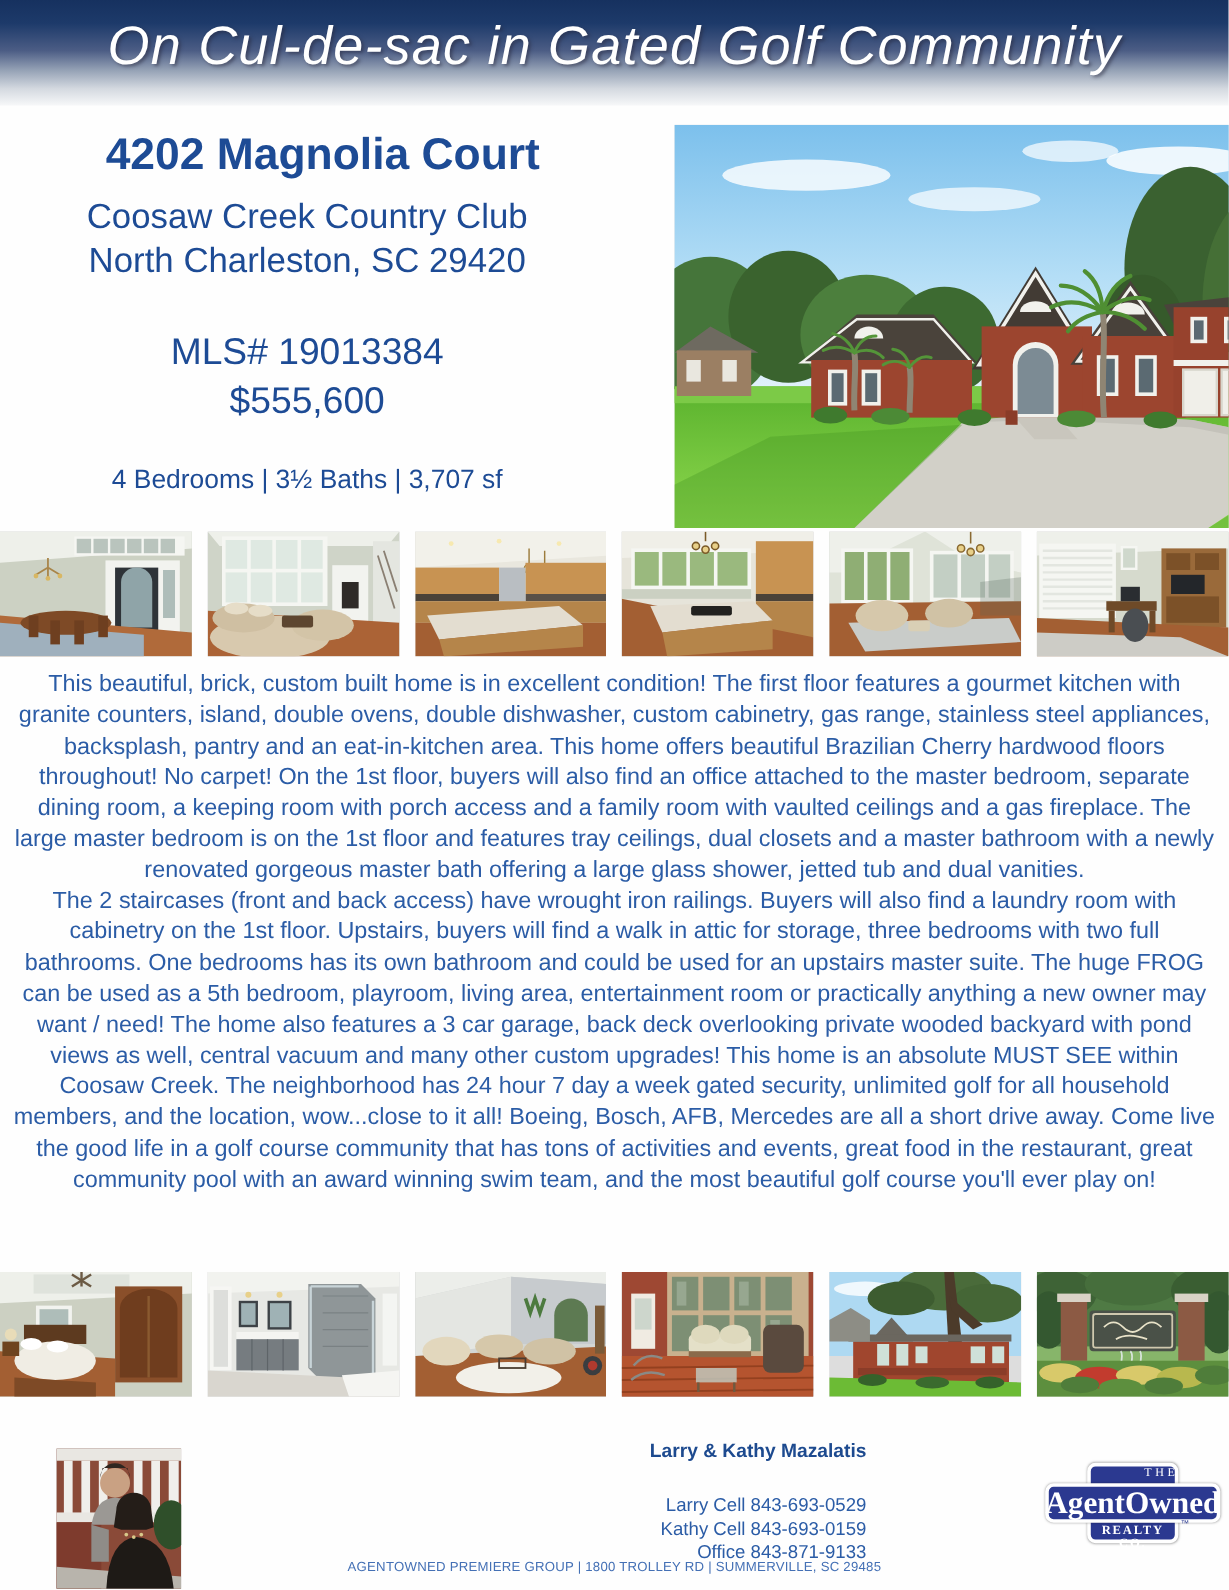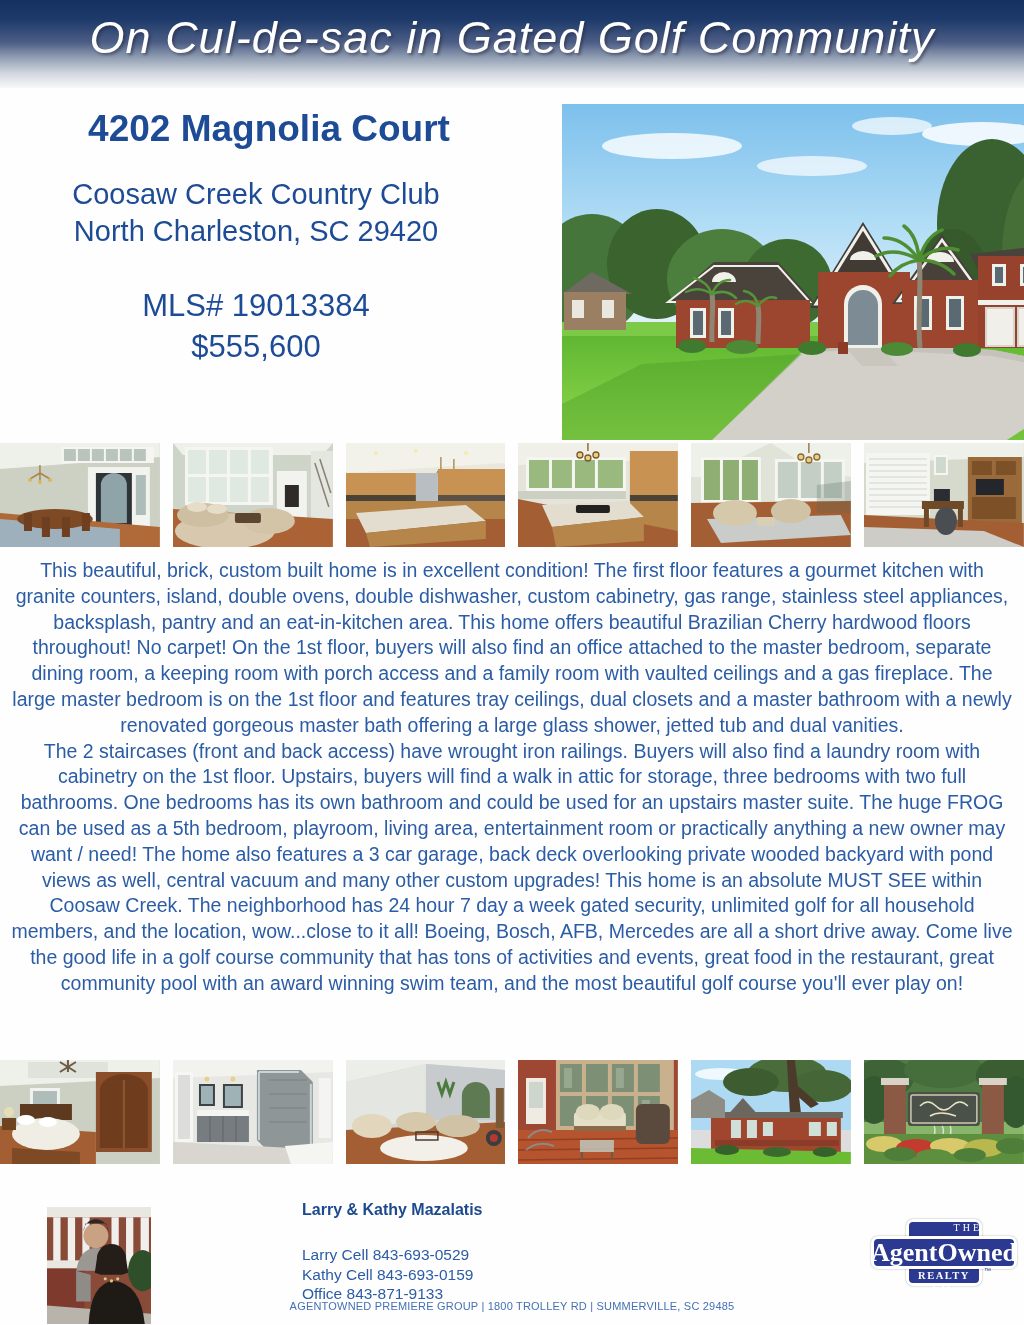--- a/index.html
+++ b/index.html
@@ -9,21 +9,21 @@
   
   .banner{position:absolute;left:0;top:0;width:1024px;height:88px;
     background:linear-gradient(180deg,#16315f 0%,#1d3a6a 22%,#4c5d85 48%,#93a0b4 66%,#d4d9e0 84%,#f7f8f9 100%);
     display:flex;align-items:flex-start;justify-content:center;}
   .banner-title{margin-top:12px;font-size:45px;font-style:italic;color:#ffffff;letter-spacing:1px;
     text-shadow:2px 2px 3px rgba(40,40,60,.55);white-space:nowrap;}
 
   
   .info{position:absolute;left:0;top:88px;width:512px;text-align:center;color:#1d4b95;}
   .addr{margin-top:20px;font-size:37px;font-weight:bold;padding-left:26px;}
-  .community{margin-top:28px;font-size:29px;}
+  .community{margin-top:15px;font-size:29px;}
   .citystate{margin-top:4px;font-size:29px;}
   .mls{margin-top:40px;font-size:31px;}
   .price{margin-top:5px;font-size:31px;}
   .specs{margin-top:35px;font-size:22px;}
 
   
   .main-photo{position:absolute;left:522px;top:88px;width:502px;height:336px;background:#e8e8e8;}
   .main-photo svg{display:block;width:100%;height:100%;}
   .thumb-row{position:absolute;left:0;width:1024px;height:104px;display:grid;
     grid-template-columns:repeat(6,1fr);gap:13px;}
@@ -33,21 +33,21 @@
   .thumb svg{display:block;width:100%;height:100%;}
 
   
   .description{position:absolute;left:0;top:558px;width:1024px;padding:0 10px;box-sizing:border-box;
     text-align:center;color:#2b5ca6;font-size:19.5px;line-height:25.8px;}
   .description p{margin:0;}
 
   
   .agent-photo{position:absolute;left:7px;top:1191px;width:104px;height:117px;background:#cfcfcf;}
   .agent-photo svg{display:block;width:100%;height:100%;}
-  .contact{position:absolute;left:302px;top:1201px;width:420px;text-align:left;}
+  .contact{position:absolute;left:302px;top:1201px;width:420px;text-align:right;}
   .agents-name{font-size:16px;font-weight:bold;color:#1d4a8f;}
   .phones{margin-top:26px;font-size:15.5px;line-height:19.5px;color:#2b5ca6;}
   .brokerage{position:absolute;left:0;top:1300px;width:1024px;text-align:center;
     font-size:11px;color:#4470b5;letter-spacing:.2px;}
 
   
   .ao-logo{position:absolute;left:871px;top:1219px;width:146px;height:67px;
     font-family:"Liberation Serif", serif;}
   .ao-v{position:absolute;left:35px;top:0;width:76px;height:67px;background:#2b3990;
     border:3px solid #fff;border-radius:7px;box-sizing:border-box;box-shadow:0 0 2px rgba(0,0,0,.35);}
@@ -69,20 +69,21 @@
   <div class="banner">
     <div class="banner-title">On Cul-de-sac in Gated Golf Community</div>
   </div>
 
   <div class="info">
     <div class="addr">4202 Magnolia Court</div>
     <div class="community">Coosaw Creek Country Club</div>
     <div class="citystate">North Charleston, SC 29420</div>
     <div class="mls">MLS# 19013384</div>
     <div class="price">$555,600</div>
+    <div class="specs">4 Bedrooms | 3½  Baths | 3,707 sf</div>
   </div>
 
   <figure class="main-photo" aria-label="Front exterior - brick home on cul-de-sac with palm trees and driveway">
     <svg viewBox="0 0 502 336" preserveAspectRatio="none">
       <defs>
         <linearGradient id="sky" x1="0" y1="0" x2="0" y2="1">
           <stop offset="0" stop-color="#7cc0ec"></stop>
             <stop offset=".55" stop-color="#b4def6"></stop>
             <stop offset="1" stop-color="#e6f3fb"></stop>
         </linearGradient>

